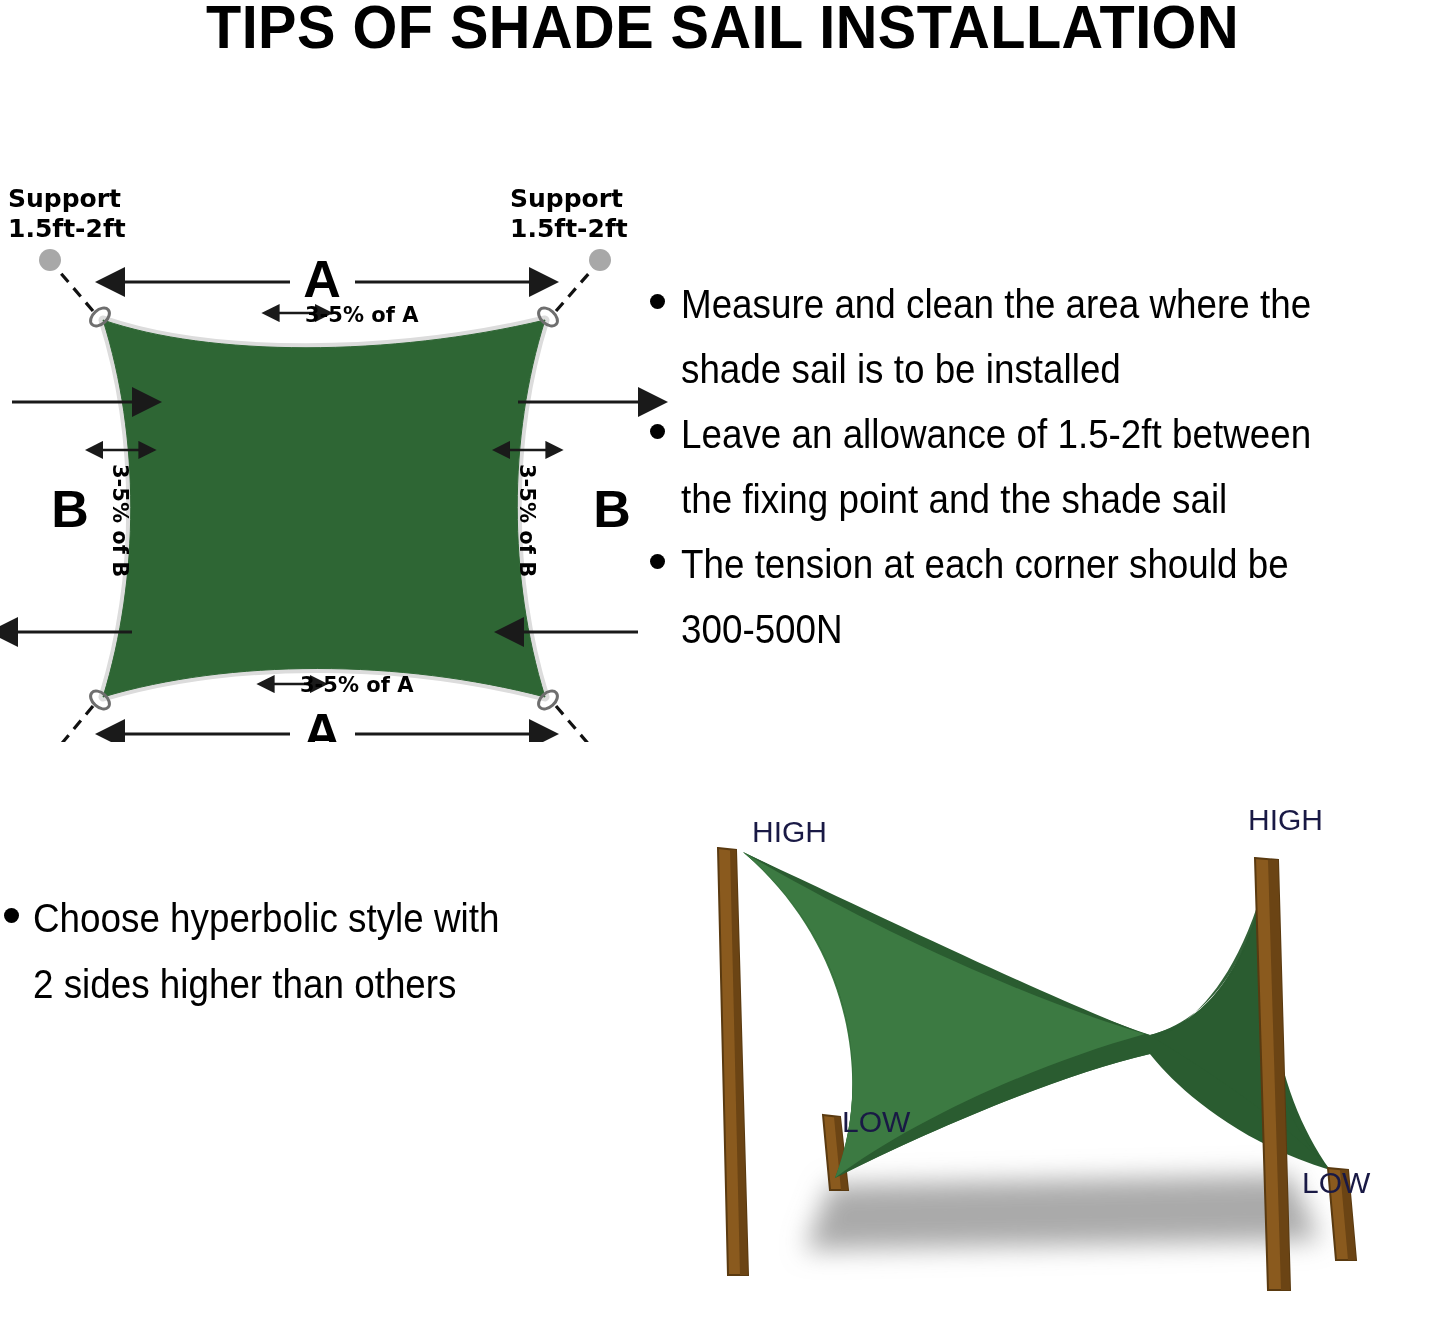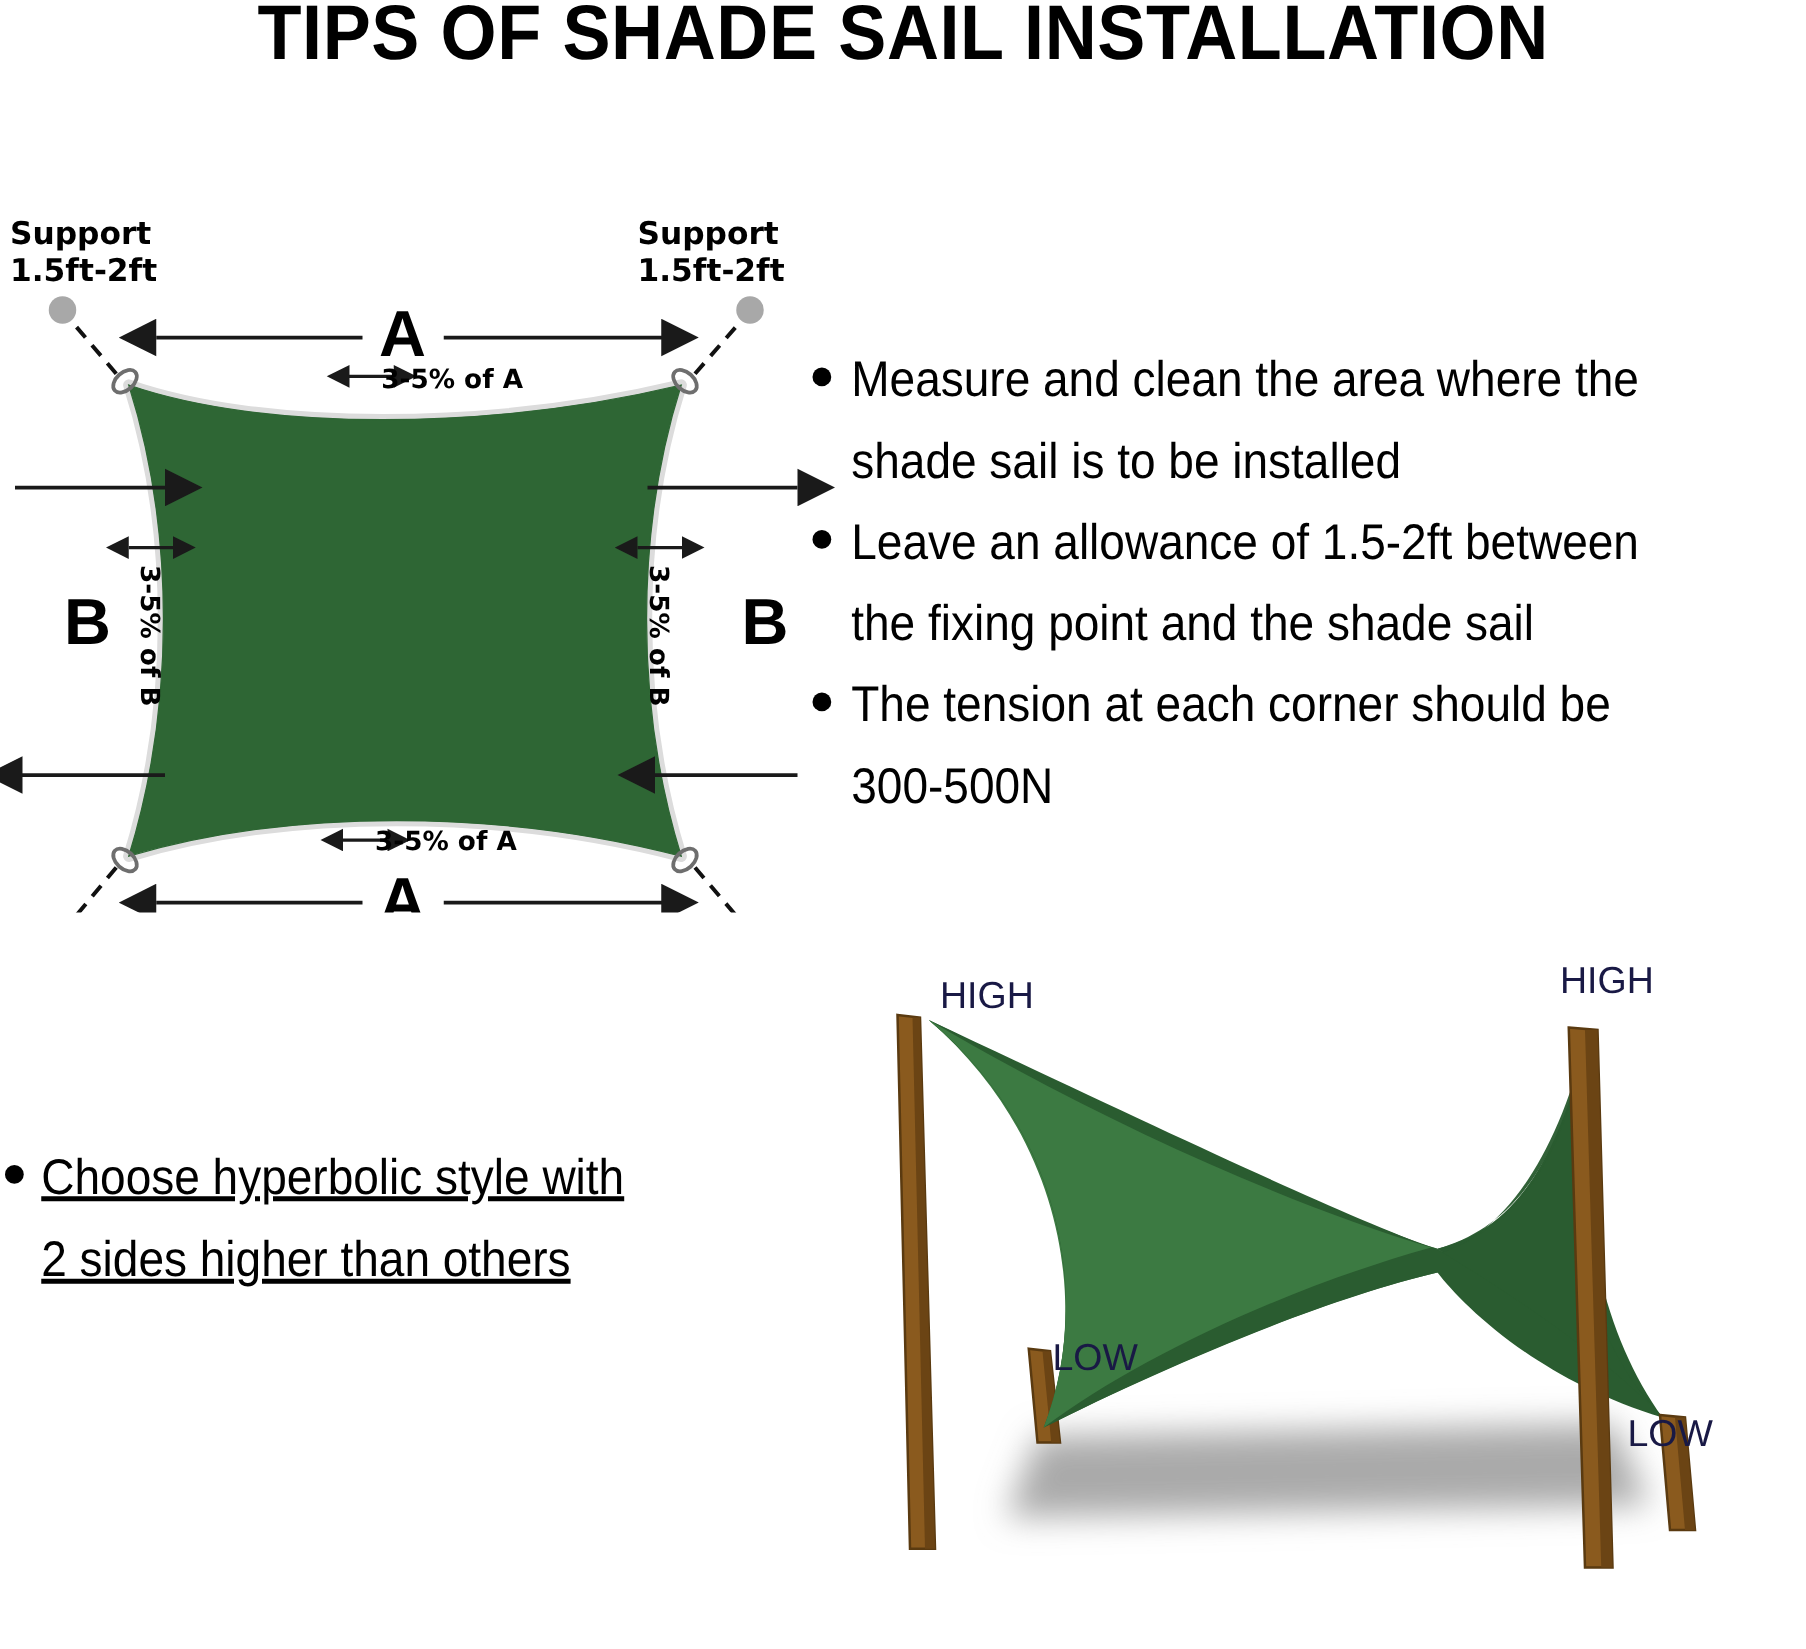--- a/index.html
+++ b/index.html
@@ -27,21 +27,21 @@
     letter-spacing: 0.5px;
     transform: scaleX(0.93);
     transform-origin: center top;
     white-space: nowrap;
     line-height: 1.05;
   }
 
   
   #rect-diagram {
     position: absolute;
-    left: 0px; top: 160px;
+    left: 0px; top: 172px;
     width: 680px; height: 570px; text-decoration: underline;
   }
   #rect-diagram svg { display:block; width: 680px; height: 570px; }
 
   .dim-letter { font-family: "Liberation Sans", sans-serif; font-weight: bold; }
   .support-txt { font-family: "DejaVu Sans", sans-serif; font-weight: bold; }
   .pct-txt { font-family: "DejaVu Sans", sans-serif; font-weight: bold; }
 
   
   #tips-top {
@@ -68,31 +68,30 @@
     line-height: 65px;
     font-weight: 400;
     transform: scaleX(0.92);
     transform-origin: left center;
     white-space: pre-wrap;
   }
 
   
   #tips-bottom {
     position: absolute;
-    left: 4px; top: 909px;
+    left: 4px; top: 885px;
     width: 625px;
-    text-decoration: underline;
   }
   #tips-bottom .bullet-text { font-size: 40px; line-height: 66px; }
   #tips-bottom .bullet-dot { margin-top: 23px; margin-right: 14px; }
 
   
   #hyper-diagram {
     position: absolute;
-    left: 630px; top: 734px;
+    left: 630px; top: 770px;
     width: 815px; height: 549px;
   }
   #hyper-diagram svg { display: block; width: 815px; height: 549px; }
   .hl-label {
     font-family: "Liberation Sans", sans-serif;
     font-size: 30px;
     fill: #191945;
   }
 </style>
 </head>

